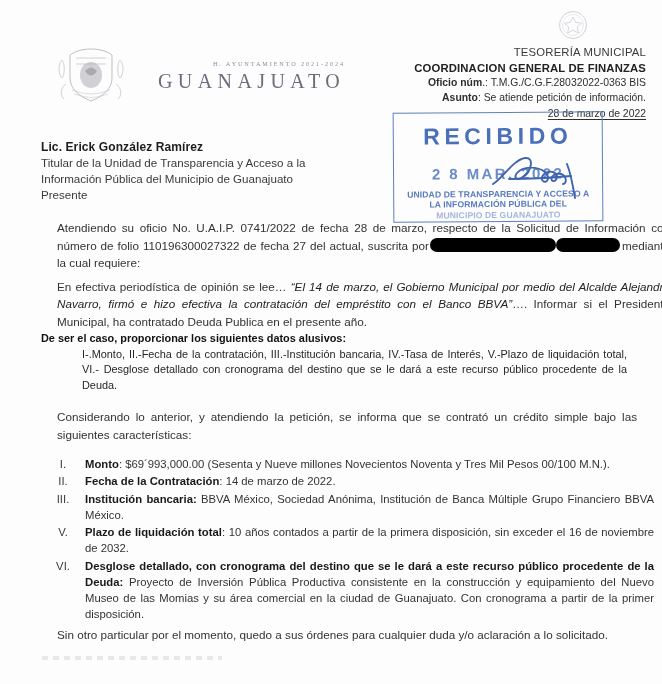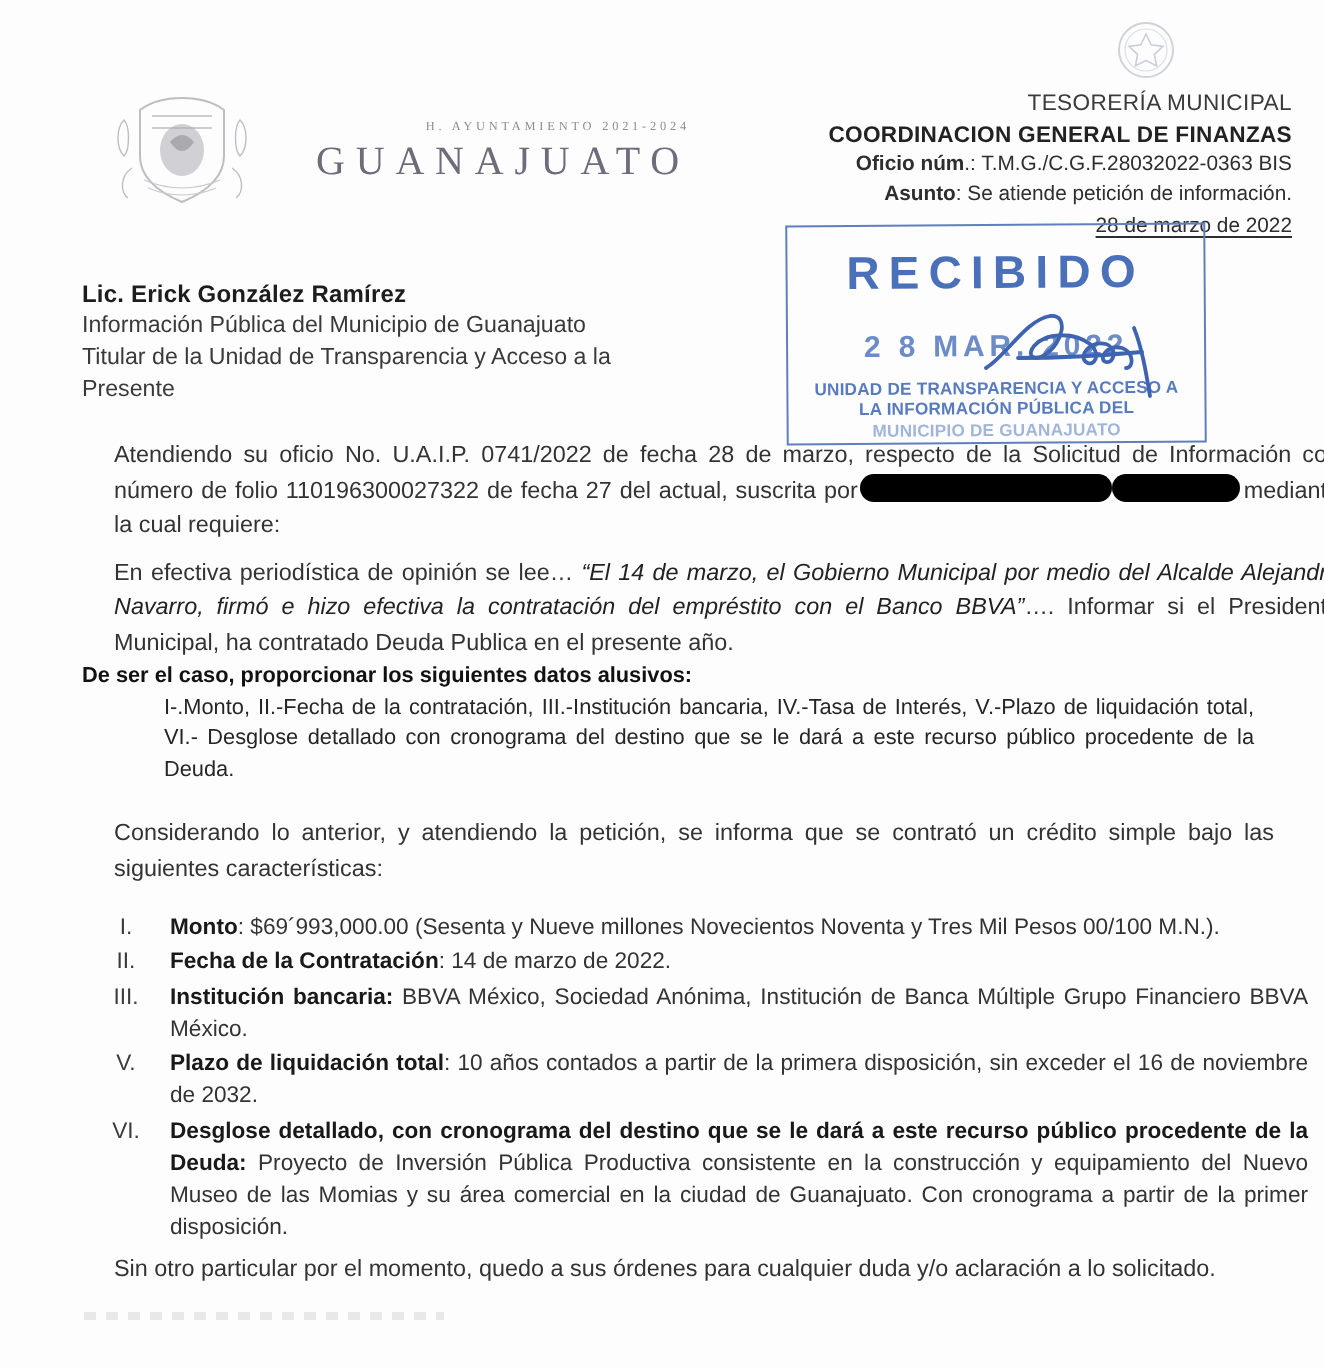--- a/index.html
+++ b/index.html
@@ -300,22 +300,22 @@
       </div>
       <div class="l4">
         <b>Asunto</b><span>: Se atiende petición de información.</span>
       </div>
       <div class="l5">28 de marzo de 2022</div>
     </div>
   </div>
 
   <div class="addressee">
     <div class="name">Lic. Erick González Ramírez</div>
+    <div class="role">Titular de la Unidad de Transparencia y Acceso a la</div>
     <div class="role">Información Pública del Municipio de Guanajuato</div>
-    <div class="role">Titular de la Unidad de Transparencia y Acceso a la</div>
     <div class="role">Presente</div>
   </div>
 
   <div class="stamp">
     <div class="recibido">RECIBIDO</div>
     <div class="date">2 8 MAR. 2022</div>
     <div class="org">
       <div>UNIDAD DE TRANSPARENCIA Y ACCESO A</div>
       <div>LA INFORMACIÓN PÚBLICA DEL</div>
       <div class="l3">MUNICIPIO DE GUANAJUATO</div>

